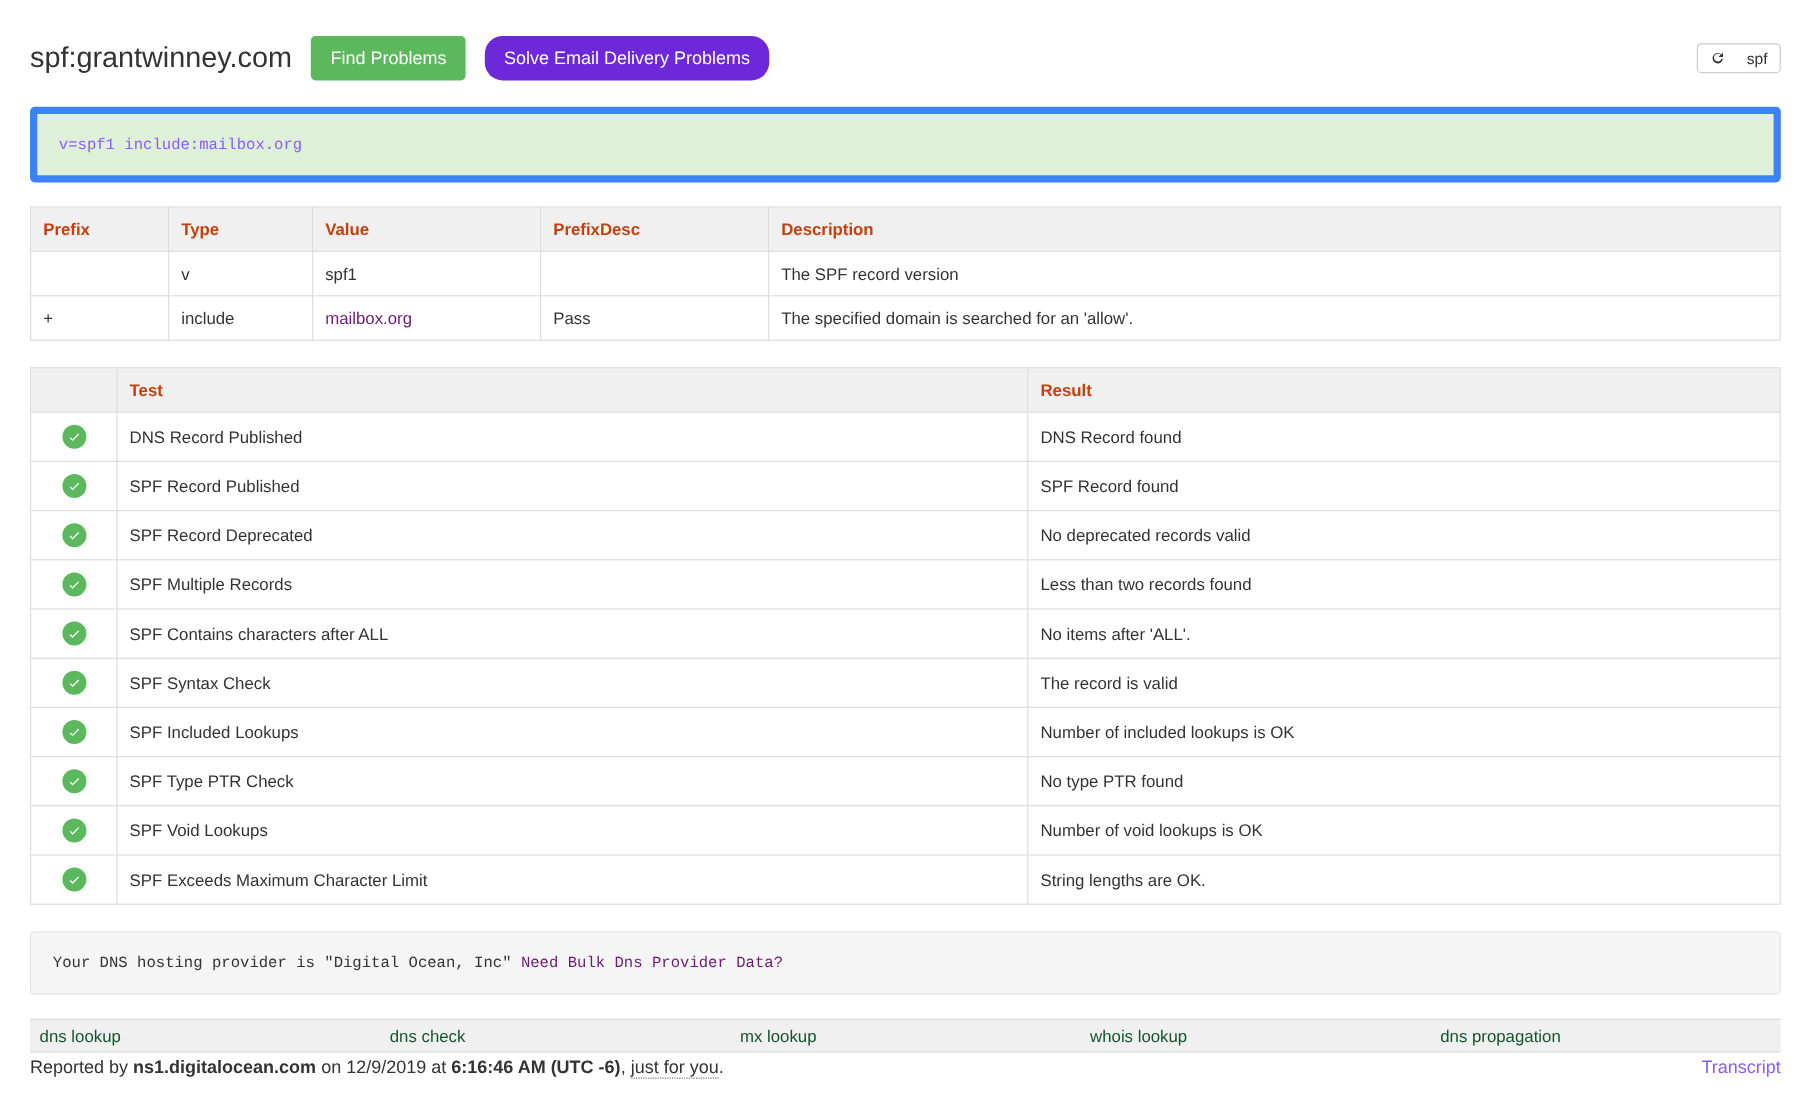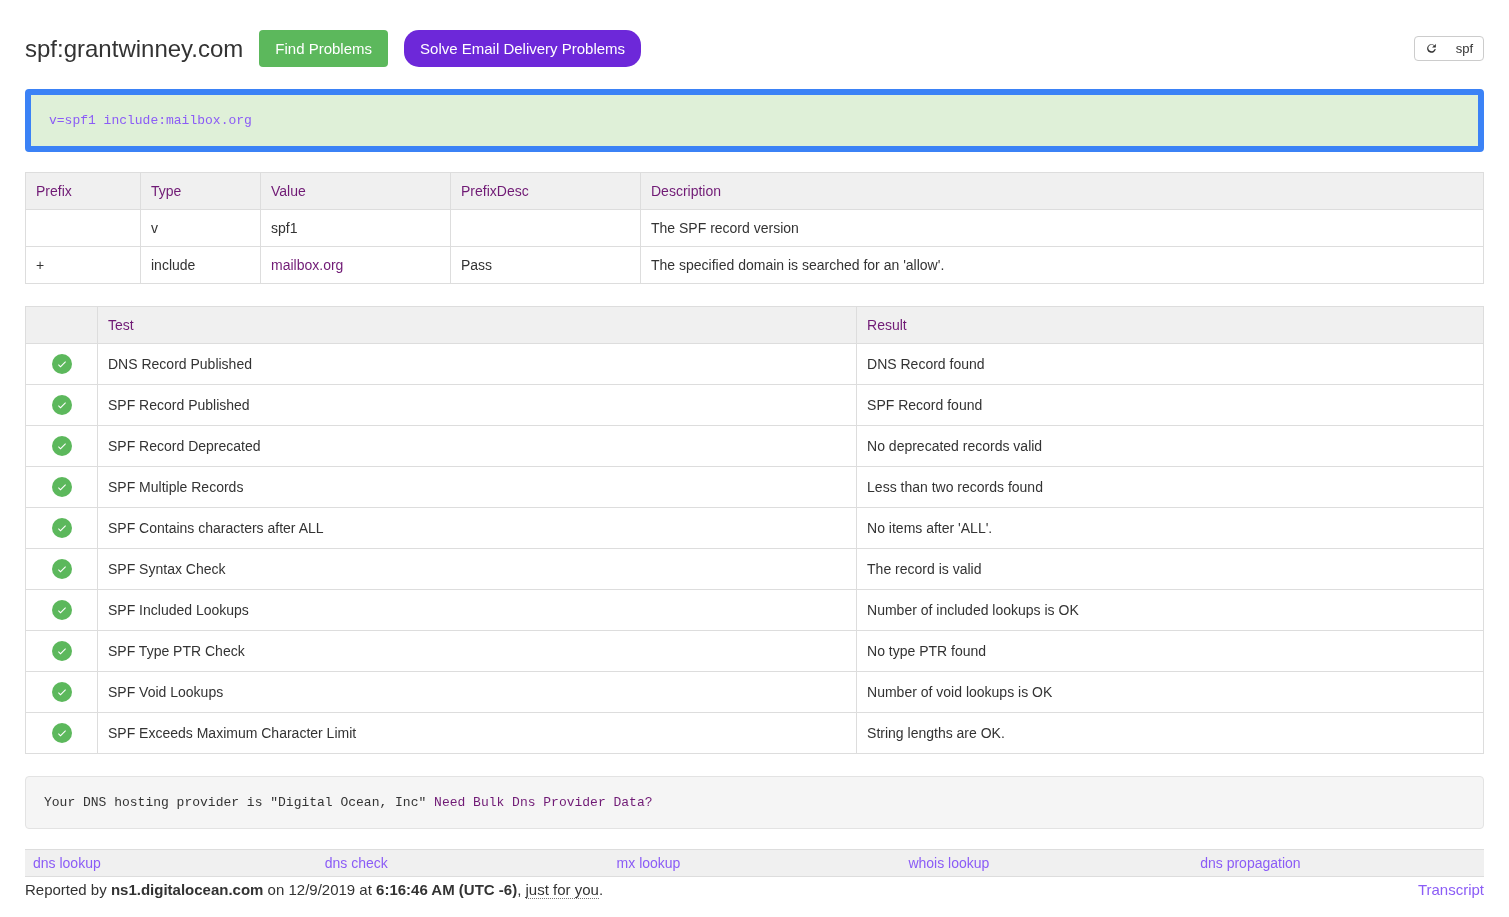--- a/index.html
+++ b/index.html
@@ -62,22 +62,22 @@
     margin-bottom: 22px;
     font-size: 14px;
   }
   th, td {
     text-align: left;
     padding: 10px 10px;
     border: 1px solid #ddd;
   }
   th {
     background: #f0f0f0;
-    font-weight: 400;
-    color: #701a75;
+    font-weight: 700;
+    color: #c2410c;
   }
   td { color: #333; }
   a.link { color: #701a75; text-decoration: none; cursor:pointer; }
   .status-col { width: 72px; text-align: center; }
   .check-icon {
     display: inline-flex;
     align-items: center;
     justify-content: center;
     width: 20px; height: 20px;
     background: #5cb85c;
@@ -99,21 +99,21 @@
     display: flex;
     background: #f0f0f0;
     border-top: 1px solid #ddd;
     border-bottom: 1px solid #ddd;
     padding: 3px 0;
     margin-bottom: 4px;
   }
   .footer-links a {
     flex: 1;
     padding: 2px 8px;
-    color: #8b5cf6;
+    color: #14532d;
     text-decoration: none;
     font-size: 14px;
   }
   .report-row {
     display: flex;
     font-size: 15px;
     color: #333;
   }
   .report-row .left { flex: 1; }
   .report-row .dotted { border-bottom: 1px dotted #777; cursor: help; }

